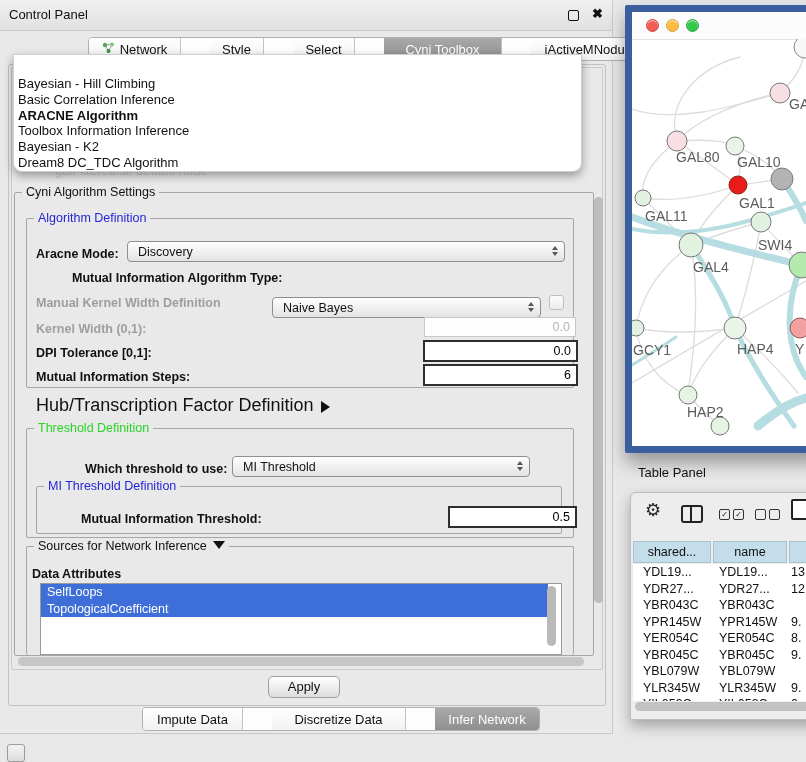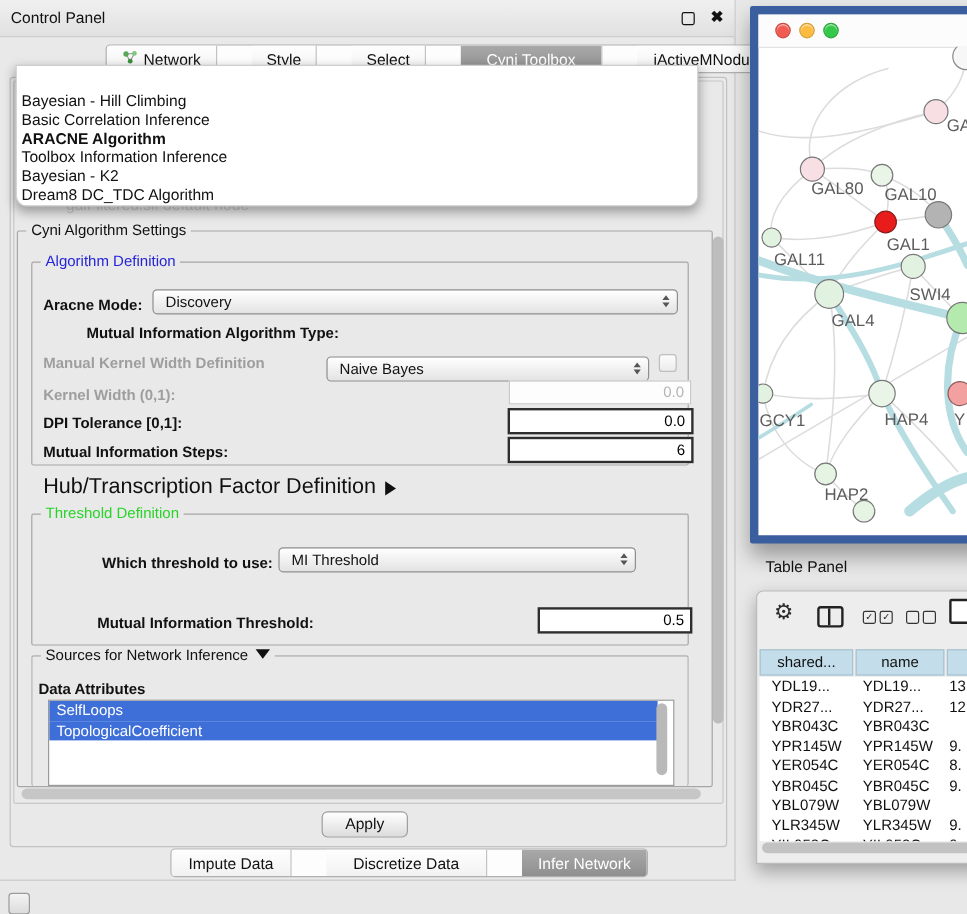--- a/index.html
+++ b/index.html
@@ -184,20 +184,23 @@
   <div class="group" style="left:26px;top:428px;width:546px;height:108px;">
     <span class="legend green">Threshold Definition</span>
   </div>
   <span class="lbl" style="left:85px;top:462px;">Which threshold to use:</span>
   <div class="combo" style="left:232px;top:456px;width:298px;">
     <span>MI Threshold</span>
     <span class="arr">
         <i class="up"></i>
         <i class="dn"></i>
       </span>
+  </div>
+  <div class="group" style="left:36px;top:486px;width:524px;height:46px;">
+    <span class="legend blue">MI Threshold Definition</span>
   </div>
   <span class="lbl" style="left:46px;top:512px;padding-left:35px;">Mutual Information Threshold:</span>
   <input class="inp dark" style="left: 448px; top: 506px; width: 115px;" value="0.5">
 
   <div class="group" style="left:26px;top:546px;width:546px;height:108px;border-bottom:none;">
     <span class="legend"><span>Sources for Network Inference</span><span class="tri-down"></span></span>
   </div>
   <span class="lbl" style="left:32px;top:567px;">Data Attributes</span>
   <div id="attr-list">
       <div class="attr-item">SelfLoops</div>

